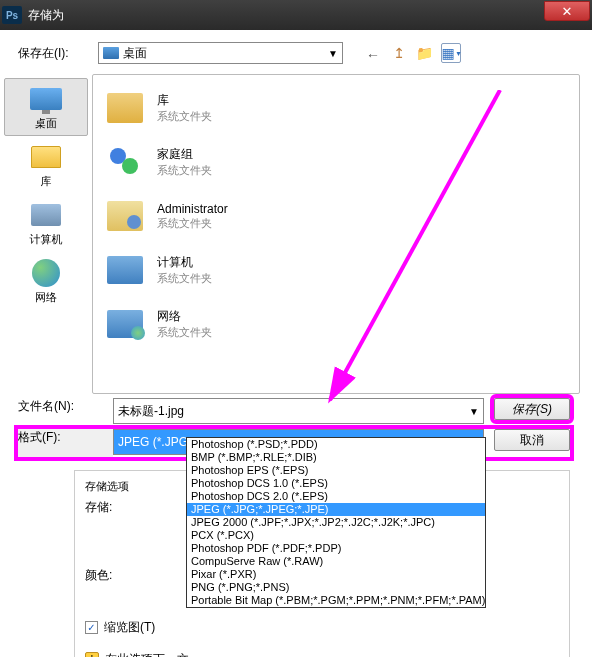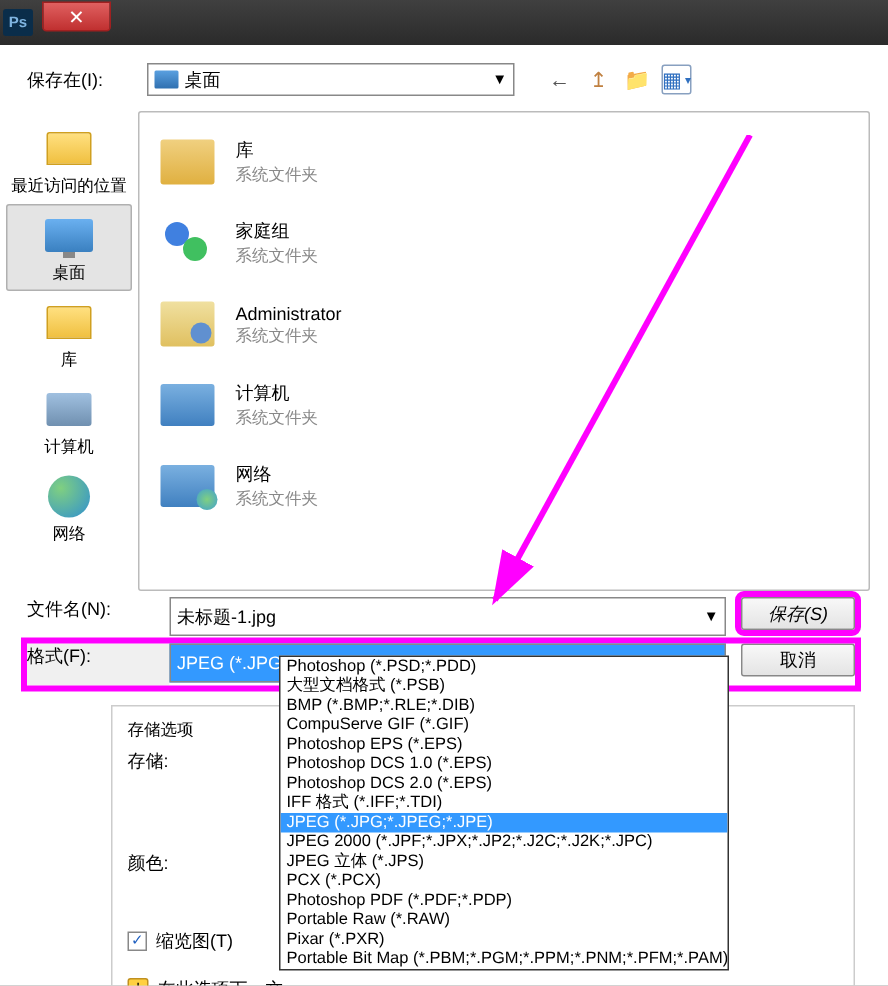--- a/index.html
+++ b/index.html
@@ -62,20 +62,21 @@
 .dd-item.sel { background: #3399ff; color: #fff; }
 .arrow-annotation { position: absolute; pointer-events: none; z-index: 50; }
 </style>
 </head>
 <body>
 
 <div class="dialog">
 
   <div class="titlebar">
     <div class="ps-icon">Ps</div>
+    <div class="title-text">存储为</div>
     <div class="close-btn">✕</div>
   </div>
 
   <div class="content-area">
 
     <div class="topbar">
       <span class="topbar-label">保存在(I):</span>
       <div class="location-dd">
         <span class="mini-icon"></span>
         <span>桌面</span>
@@ -87,26 +88,20 @@
         <span class="nav-ico" style="color:#e0a030">📁</span>
         <span class="nav-ico" style="color:#3070c0;border:1px solid #88a0c0;border-radius:2px;padding:0 2px">
             <span>▦</span>
             <span style="font-size:8px;margin-left:2px">▾</span>
           </span>
       </div>
     </div>
 
     <div class="body-split">
       <div class="left-nav" id="sidebar">
-          <div class="nav-item">
-            <div class="big-ico">
-              <div class="ico-folder"></div>
-            </div>
-            <span>最近访问的位置</span>
-          </div>
           <div class="nav-item selected">
             <div class="big-ico">
               <div class="ico-desktop"></div>
             </div>
             <span>桌面</span>
           </div>
           <div class="nav-item">
             <div class="big-ico">
               <div class="ico-folder"></div>
             </div>
@@ -222,34 +217,31 @@
         <span>缩览图(T)</span>
       </div>
       <div class="opt-row" style="margin-top:14px">
         <span class="warn-ico">!</span>
         <span>在此选项下，文</span>
       </div>
     </div>
 
     <div class="dropdown-list" id="ddlist">
         <div class="dd-item">Photoshop (*.PSD;*.PDD)</div>
-        <div class="dd-item">大型文档格式 (*.PSB)</div>
         <div class="dd-item">BMP (*.BMP;*.RLE;*.DIB)</div>
-        <div class="dd-item">CompuServe GIF (*.GIF)</div>
         <div class="dd-item">Photoshop EPS (*.EPS)</div>
         <div class="dd-item">Photoshop DCS 1.0 (*.EPS)</div>
         <div class="dd-item">Photoshop DCS 2.0 (*.EPS)</div>
-        <div class="dd-item">IFF 格式 (*.IFF;*.TDI)</div>
         <div class="dd-item sel">JPEG (*.JPG;*.JPEG;*.JPE)</div>
         <div class="dd-item">JPEG 2000 (*.JPF;*.JPX;*.JP2;*.J2C;*.J2K;*.JPC)</div>
-        <div class="dd-item">JPEG 立体 (*.JPS)</div>
         <div class="dd-item">PCX (*.PCX)</div>
         <div class="dd-item">Photoshop PDF (*.PDF;*.PDP)</div>
-        <div class="dd-item">Portable Raw (*.RAW)</div>
+        <div class="dd-item">CompuServe Raw (*.RAW)</div>
         <div class="dd-item">Pixar (*.PXR)</div>
+        <div class="dd-item">PNG (*.PNG;*.PNS)</div>
         <div class="dd-item">Portable Bit Map (*.PBM;*.PGM;*.PPM;*.PNM;*.PFM;*.PAM)</div>
       </div>
 
     <svg class="arrow-annotation" style="left:310px; top:60px;" width="210" height="330">
       <defs>
           <marker id="ah" markerWidth="10" markerHeight="10" refX="8" refY="3" orient="auto">
             <path d="M0,0 L0,6 L9,3 z" fill="#ff00ff"></path>
           </marker>
         </defs>
       <line x1="190" y1="0" x2="20" y2="310" stroke="#ff00ff" stroke-width="4" marker-end="url(#ah)"></line>

